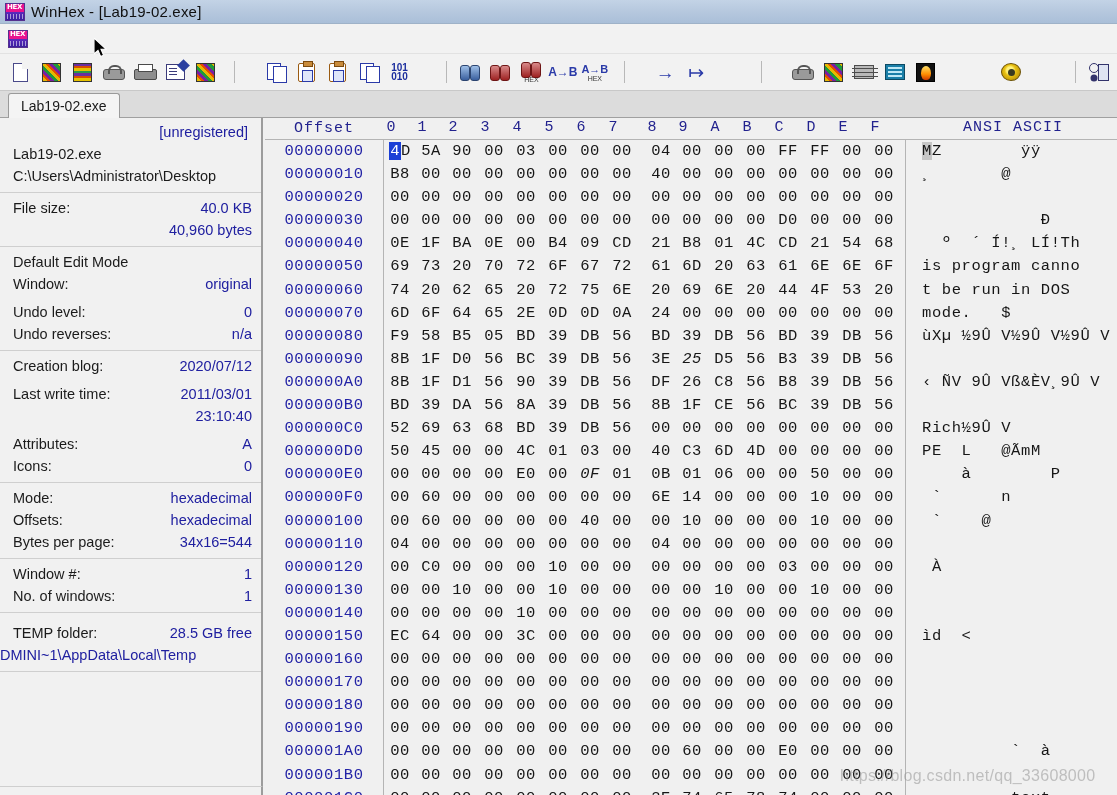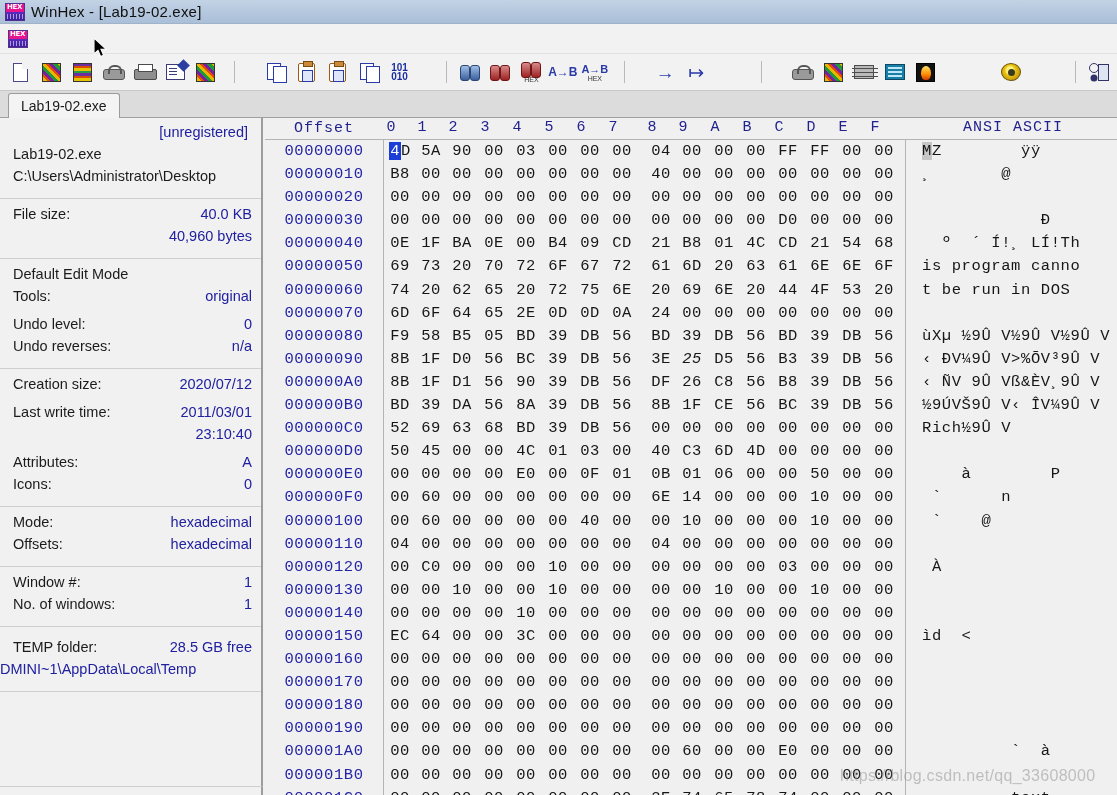--- a/index.html
+++ b/index.html
@@ -126,21 +126,21 @@
     display: flex; align-items: center; padding: 0 12px;
     font-size: 14px; color: #1a1a1a;
   }
 
   
   .sidepanel {
     position: absolute; left: 0; top: 118px; width: 263px; height: 677px;
     background: #f1f1f1; border-right: 2px solid #9c9c9c;
     font-size: 14.5px; color: #1b1b1b; overflow: hidden;
   }
-  .sp-group { padding: 3px 9px 10px 13px; }
+  .sp-group { padding: 3px 9px 4px 13px; }
   .sp-divider { height: 1px; background: #cfcfcf; margin: 1px 0 1px 0; }
   .sp-row { display: flex; justify-content: space-between; align-items: baseline; line-height: 22px; white-space: nowrap; }
   .sp-row .k { color: #1b1b1b; }
   .sp-row .v { color: #2020a0; text-align: right; }
   .sp-right { text-align: right; color: #2020a0; line-height: 22px; }
   .sp-left  { text-align: left;  color: #1b1b1b; line-height: 22px; }
   .sp-blue-left { text-align: left; color: #2020a0; line-height: 22px; }
   .sp-unreg { text-align: right; color: #2020a0; line-height: 22px; padding-right: 4px; }
   .sp-path { color: #1b1b1b; line-height: 22px; white-space: nowrap; overflow: hidden; }
 
@@ -332,38 +332,38 @@
         <span class="k">File size:</span>
         <span class="v">40.0 KB</span>
       </div>
       <div class="sp-right">40,960 bytes</div>
     </div>
     <div class="sp-divider"></div>
 
     <div class="sp-group">
       <div class="sp-left">Default Edit Mode</div>
       <div class="sp-row">
-        <span class="k">Tools:</span>
+        <span class="k">Window:</span>
         <span class="v">original</span>
       </div>
       <div style="height:6px"></div>
       <div class="sp-row">
         <span class="k">Undo level:</span>
         <span class="v">0</span>
       </div>
       <div class="sp-row">
         <span class="k">Undo reverses:</span>
         <span class="v">n/a</span>
       </div>
     </div>
     <div class="sp-divider"></div>
 
     <div class="sp-group">
       <div class="sp-row">
-        <span class="k">Creation size:</span>
+        <span class="k">Creation blog:</span>
         <span class="v">2020/07/12</span>
       </div>
       <div style="height:6px"></div>
       <div class="sp-row">
         <span class="k">Last write time:</span>
         <span class="v">2011/03/01</span>
       </div>
       <div class="sp-right">23:10:40</div>
       <div style="height:6px"></div>
       <div class="sp-row">
@@ -378,20 +378,24 @@
     <div class="sp-divider"></div>
 
     <div class="sp-group">
       <div class="sp-row">
         <span class="k">Mode:</span>
         <span class="v">hexadecimal</span>
       </div>
       <div class="sp-row">
         <span class="k">Offsets:</span>
         <span class="v">hexadecimal</span>
+      </div>
+      <div class="sp-row">
+        <span class="k">Bytes per page:</span>
+        <span class="v">34x16=544</span>
       </div>
     </div>
     <div class="sp-divider"></div>
 
     <div class="sp-group">
       <div class="sp-row">
         <span class="k">Window #:</span>
         <span class="v">1</span>
       </div>
       <div class="sp-row">
@@ -606,20 +610,21 @@
             <div class="byte" style="left: 222px;">0A</div>
             <div class="byte" style="left: 261px;">24</div>
             <div class="byte" style="left: 292px;">00</div>
             <div class="byte" style="left: 324px;">00</div>
             <div class="byte" style="left: 356px;">00</div>
             <div class="byte" style="left: 388px;">00</div>
             <div class="byte" style="left: 420px;">00</div>
             <div class="byte" style="left: 452px;">00</div>
             <div class="byte" style="left: 484px;">00</div>
           </div>
+          <div class="ascii">mode.   $       </div>
         </div>
         <div class="hex-row">
           <div class="off">00000080</div>
           <div class="bytes">
             <div class="byte" style="left: 0px;">F9</div>
             <div class="byte" style="left: 31px;">58</div>
             <div class="byte" style="left: 62px;">B5</div>
             <div class="byte" style="left: 94px;">05</div>
             <div class="byte" style="left: 126px;">BD</div>
             <div class="byte" style="left: 158px;">39</div>
@@ -649,21 +654,20 @@
             <div class="byte" style="left: 222px;">56</div>
             <div class="byte" style="left: 261px;">3E</div>
             <div class="byte" style="left: 292px; font-style: italic;">25</div>
             <div class="byte" style="left: 324px;">D5</div>
             <div class="byte" style="left: 356px;">56</div>
             <div class="byte" style="left: 388px;">B3</div>
             <div class="byte" style="left: 420px;">39</div>
             <div class="byte" style="left: 452px;">DB</div>
             <div class="byte" style="left: 484px;">56</div>
           </div>
-          <div class="ascii">‹ ÐV¼9Û V&gt;%ÕV³9Û V</div>
         </div>
         <div class="hex-row">
           <div class="off">000000A0</div>
           <div class="bytes">
             <div class="byte" style="left: 0px;">8B</div>
             <div class="byte" style="left: 31px;">1F</div>
             <div class="byte" style="left: 62px;">D1</div>
             <div class="byte" style="left: 94px;">56</div>
             <div class="byte" style="left: 126px;">90</div>
             <div class="byte" style="left: 158px;">39</div>
@@ -693,21 +697,20 @@
             <div class="byte" style="left: 222px;">56</div>
             <div class="byte" style="left: 261px;">8B</div>
             <div class="byte" style="left: 292px;">1F</div>
             <div class="byte" style="left: 324px;">CE</div>
             <div class="byte" style="left: 356px;">56</div>
             <div class="byte" style="left: 388px;">BC</div>
             <div class="byte" style="left: 420px;">39</div>
             <div class="byte" style="left: 452px;">DB</div>
             <div class="byte" style="left: 484px;">56</div>
           </div>
-          <div class="ascii">½9ÚVŠ9Û V‹ ÎV¼9Û V</div>
         </div>
         <div class="hex-row">
           <div class="off">000000C0</div>
           <div class="bytes">
             <div class="byte" style="left: 0px;">52</div>
             <div class="byte" style="left: 31px;">69</div>
             <div class="byte" style="left: 62px;">63</div>
             <div class="byte" style="left: 94px;">68</div>
             <div class="byte" style="left: 126px;">BD</div>
             <div class="byte" style="left: 158px;">39</div>
@@ -737,31 +740,32 @@
             <div class="byte" style="left: 222px;">00</div>
             <div class="byte" style="left: 261px;">40</div>
             <div class="byte" style="left: 292px;">C3</div>
             <div class="byte" style="left: 324px;">6D</div>
             <div class="byte" style="left: 356px;">4D</div>
             <div class="byte" style="left: 388px;">00</div>
             <div class="byte" style="left: 420px;">00</div>
             <div class="byte" style="left: 452px;">00</div>
             <div class="byte" style="left: 484px;">00</div>
           </div>
+          <div class="ascii">PE  L   @ÃmM    </div>
         </div>
         <div class="hex-row">
           <div class="off">000000E0</div>
           <div class="bytes">
             <div class="byte" style="left: 0px;">00</div>
             <div class="byte" style="left: 31px;">00</div>
             <div class="byte" style="left: 62px;">00</div>
             <div class="byte" style="left: 94px;">00</div>
             <div class="byte" style="left: 126px;">E0</div>
             <div class="byte" style="left: 158px;">00</div>
-            <div class="byte" style="left: 190px;">0F</div>
+            <div class="byte" style="left: 190px; font-style: italic;">0F</div>
             <div class="byte" style="left: 222px;">01</div>
             <div class="byte" style="left: 261px;">0B</div>
             <div class="byte" style="left: 292px;">01</div>
             <div class="byte" style="left: 324px;">06</div>
             <div class="byte" style="left: 356px;">00</div>
             <div class="byte" style="left: 388px;">00</div>
             <div class="byte" style="left: 420px;">50</div>
             <div class="byte" style="left: 452px;">00</div>
             <div class="byte" style="left: 484px;">00</div>
           </div>

